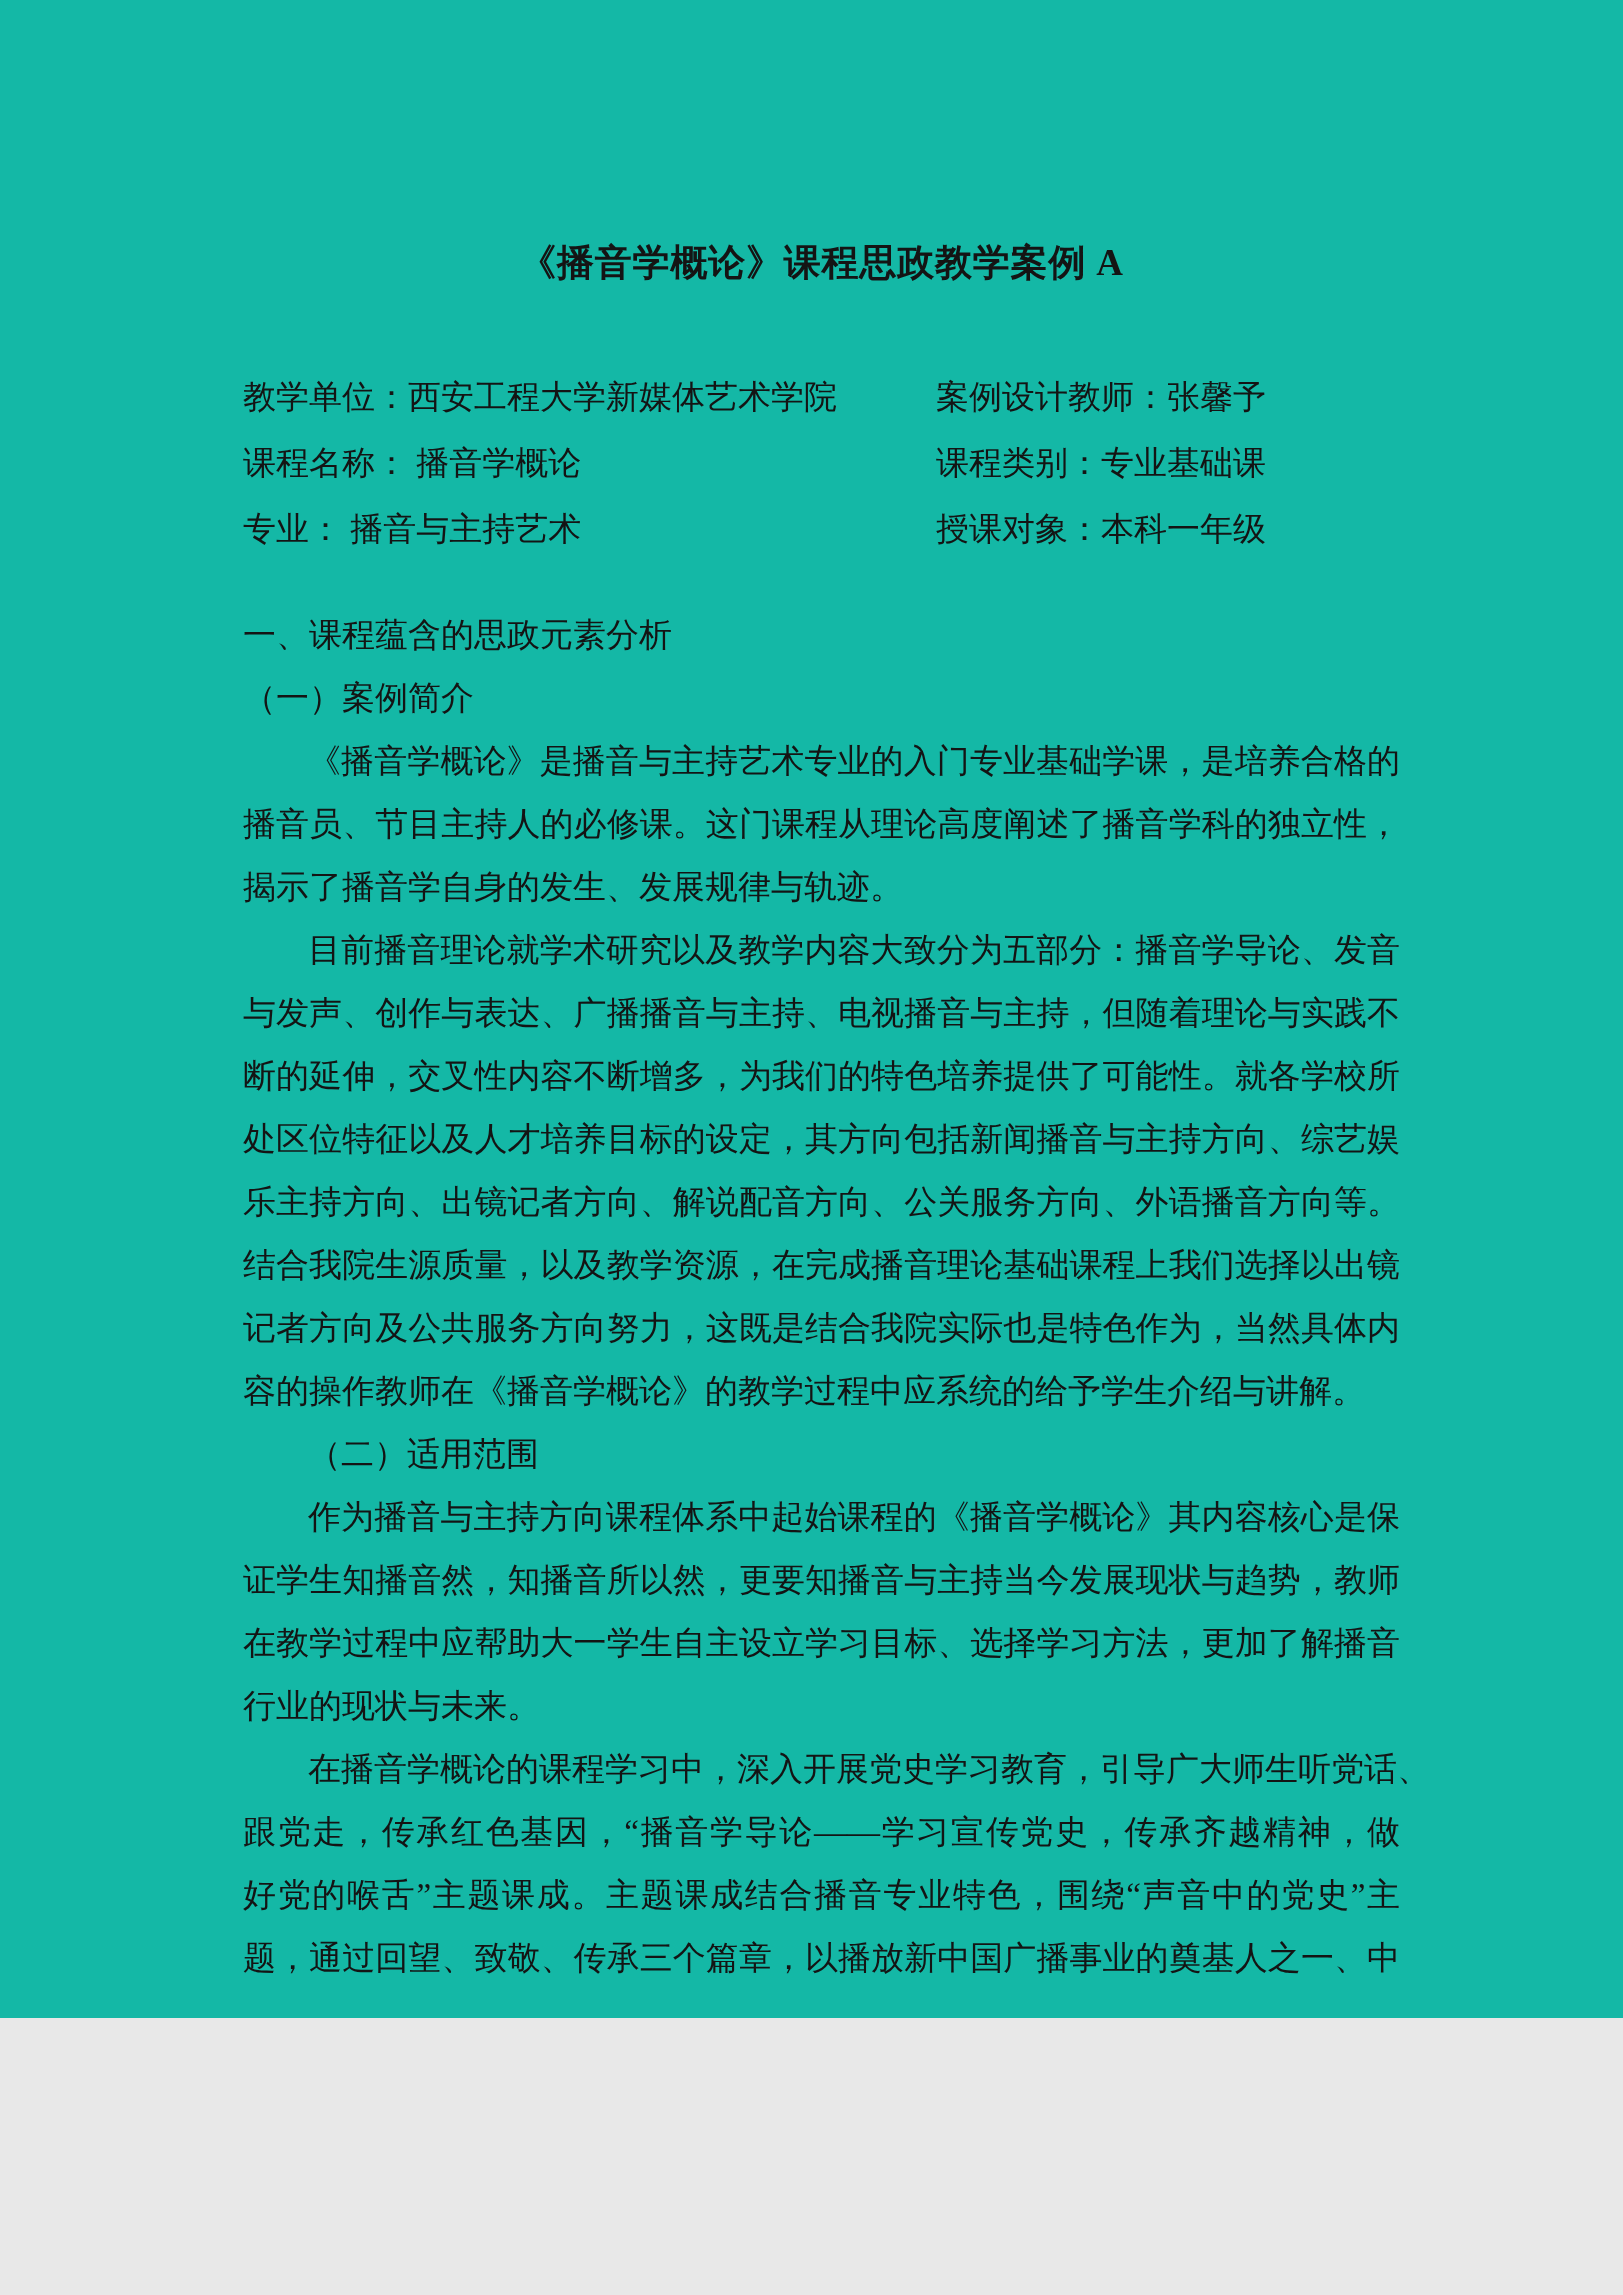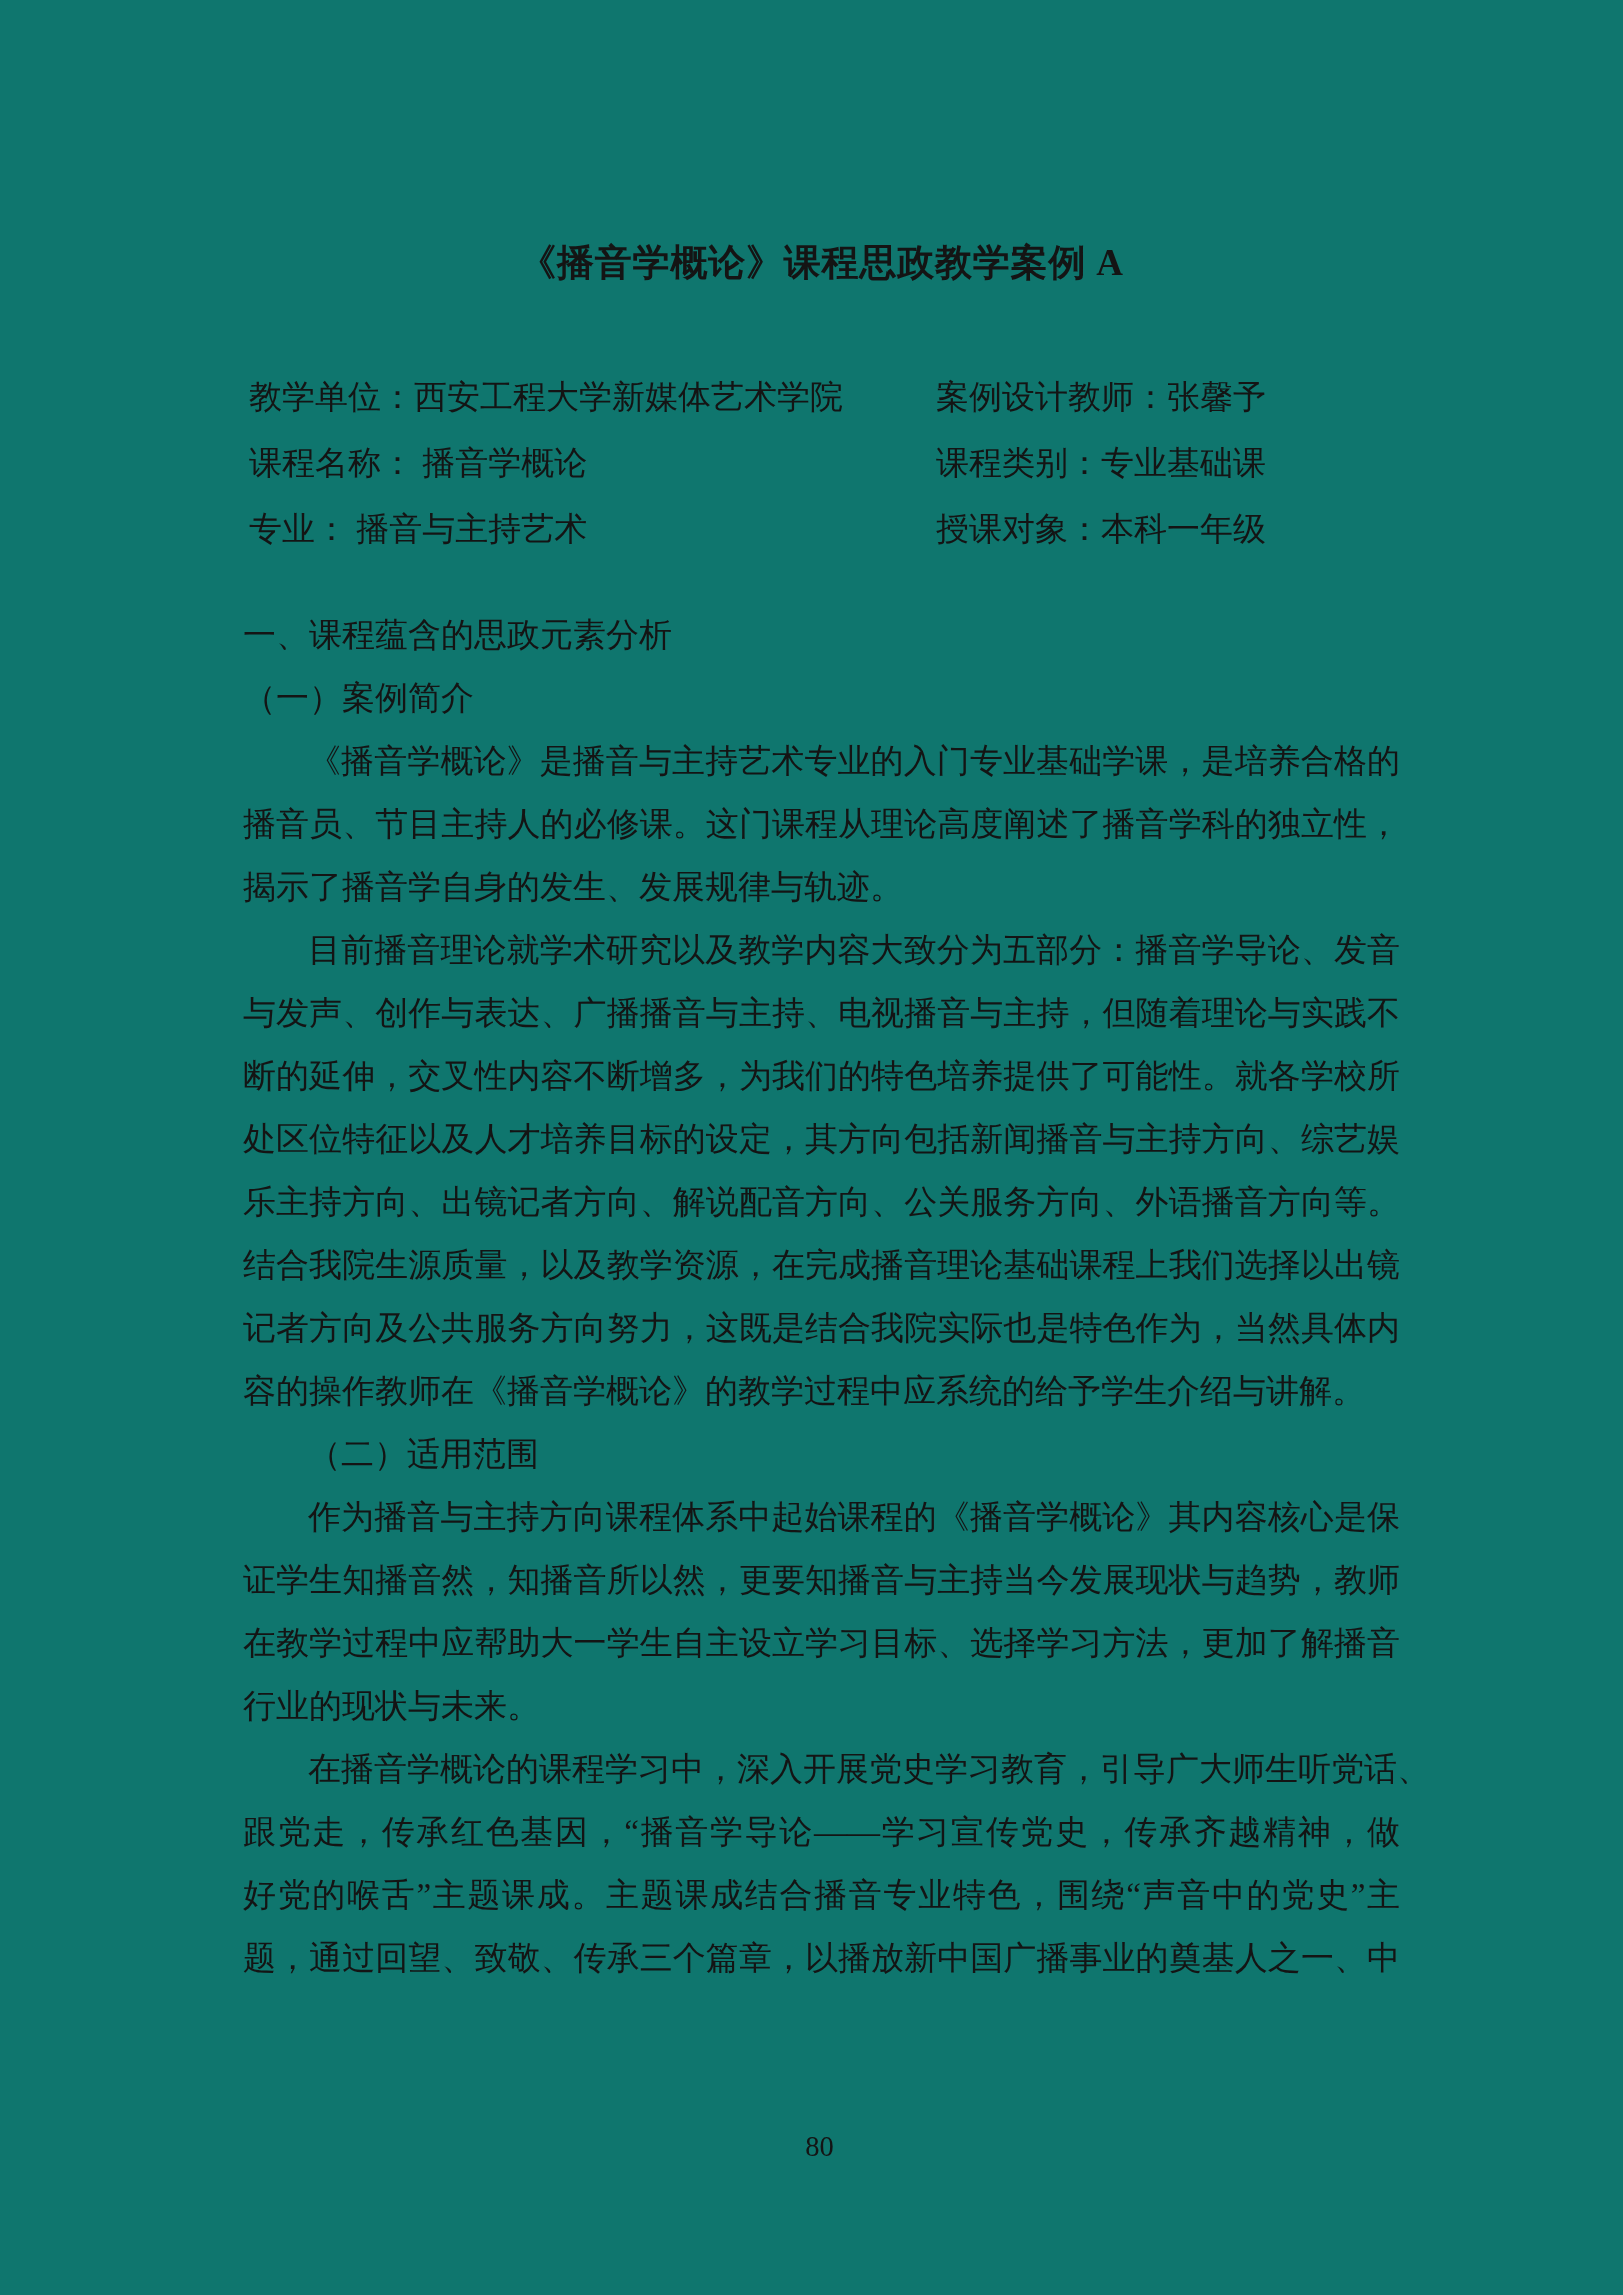--- a/index.html
+++ b/index.html
@@ -3,22 +3,22 @@
 <meta charset="utf-8">
 <style>
   html, body {
     margin: 0;
     padding: 0;
     background: #e8e8e8;
   }
   .page {
     position: relative;
     width: 1623px;
-    height: 2295px;
-    background: #0f766e;
+    height: 2018px;
+    background: #14b8a6;
     font-family: "Liberation Serif", "DejaVu Serif", serif;
     color: #141414;
     overflow: hidden;
   }
   .doc-title {
     position: absolute;
     top: 208px;
     left: 243px;
     width: 1157px;
     text-align: center;
@@ -36,21 +36,21 @@
     font-size: 33px;
   }
   .info-row {
     position: relative;
     height: 66px;
     line-height: 66px;
     white-space: nowrap;
   }
   .info-left {
     position: absolute;
-    left: 6px;
+    left: 0;
     top: 0;
   }
   .info-right {
     position: absolute;
     left: 693px;
     top: 0;
   }
   .body-text {
     position: absolute;
     left: 243px;

